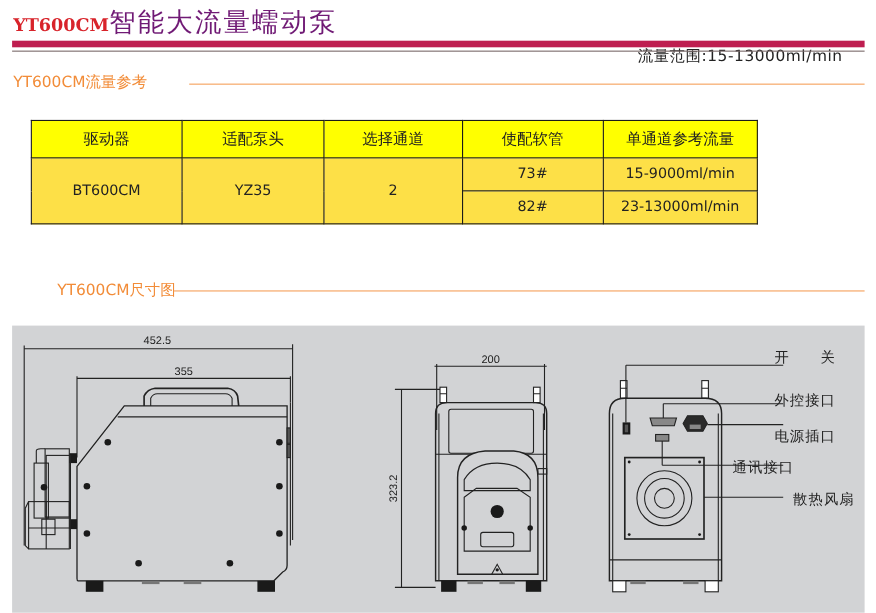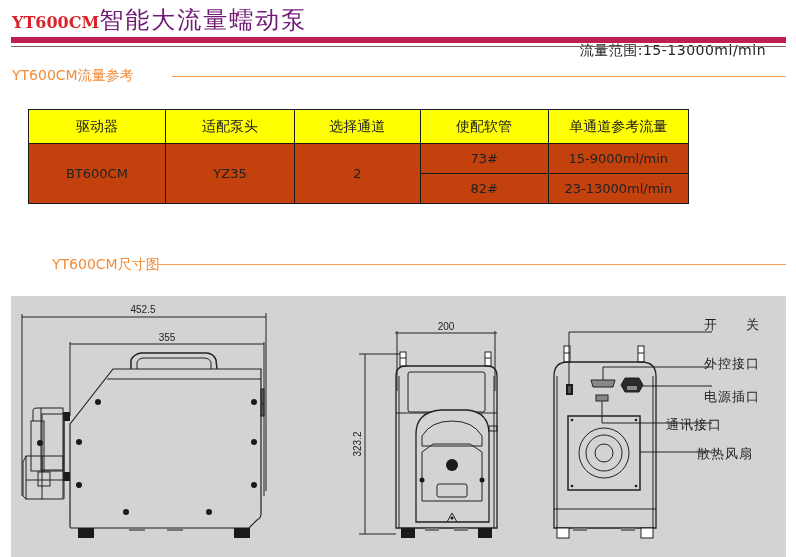--- a/index.html
+++ b/index.html
@@ -11,21 +11,21 @@
   .hdr-range { position:absolute; right:30px; top:16px; font-size:14px; color:#222; letter-spacing:0.5px;margin-top:26px; }
   .hdr-bar { position:absolute; left:11px; right:10px; top:37px; height:6px; background:#be1e50; }
   .hdr-line { position:absolute; left:11px; right:10px; top:46px; height:1px; background:#7a6a6a; }
 
   .sec-title { position:absolute; left:12px; font-size:14px; color:#f28c38; height:18px; line-height:18px; white-space:nowrap; }
   .sec-rule { position:absolute; height:1px; background:#f5a05a; }
 
   table.flow { position:absolute; left:28px; top:109px; width:661px; border-collapse:collapse; font-size:13px; color:#222; }
   table.flow th, table.flow td { border:1.5px solid #1a1a1a; text-align:center; padding:0; }
   table.flow th { background:#ffff00; font-weight:normal; height:33px; font-size:14px; }
-  table.flow td { height:29px; background:#c2410c; }
+  table.flow td { height:29px; background:#fde047; }
 
   .draw { position:absolute; left:11px; top:296px; width:775px; height:261px; background:#d2d3d5; }
   .draw svg { position:absolute; left:0; top:0; }
   .callout { position:absolute; font-size:13px; color:#222; white-space:nowrap; letter-spacing:1px; }
 </style>
 </head>
 <body>
 
 <div class="hdr-title">
   <span class="hdr-model">YT600CM</span><span class="hdr-name">智能大流量蠕动泵</span>
@@ -215,14 +215,14 @@
       <text x="156" y="45" text-anchor="middle">355</text>
       <text x="435" y="34" text-anchor="middle">200</text>
       <text x="0" y="0" text-anchor="middle" transform="translate(350 148) rotate(-90)">323.2</text>
     </g>
   </svg>
 
   <div class="callout" style="left:693px; top:20px;">开　　关</div>
   <div class="callout" style="left:693px; top:59px;">外控接口</div>
   <div class="callout" style="left:693px; top:92px;">电源插口</div>
   <div class="callout" style="left:655px; top:120px;">通讯接口</div>
-  <div class="callout" style="left:686px; top:149px;">散热风扇</div>
+  <div class="callout" style="left:710px; top:149px;">散热风扇</div>
 </div>
 
 </body></html>

